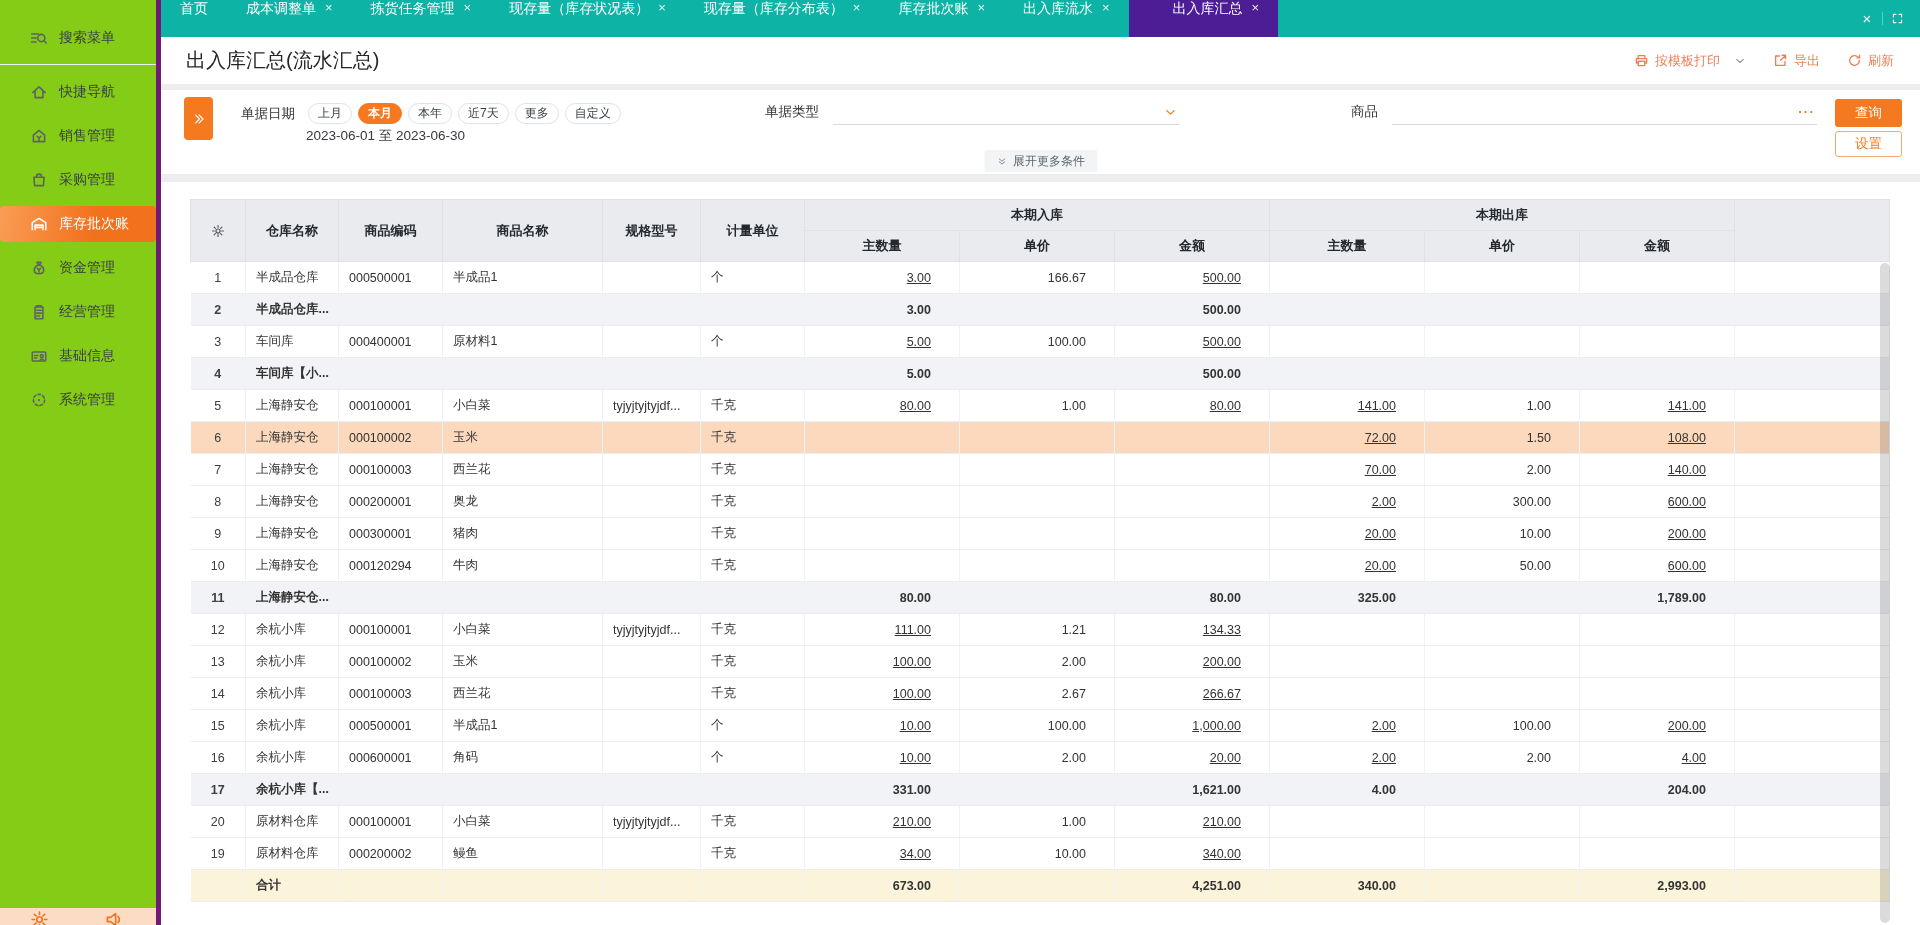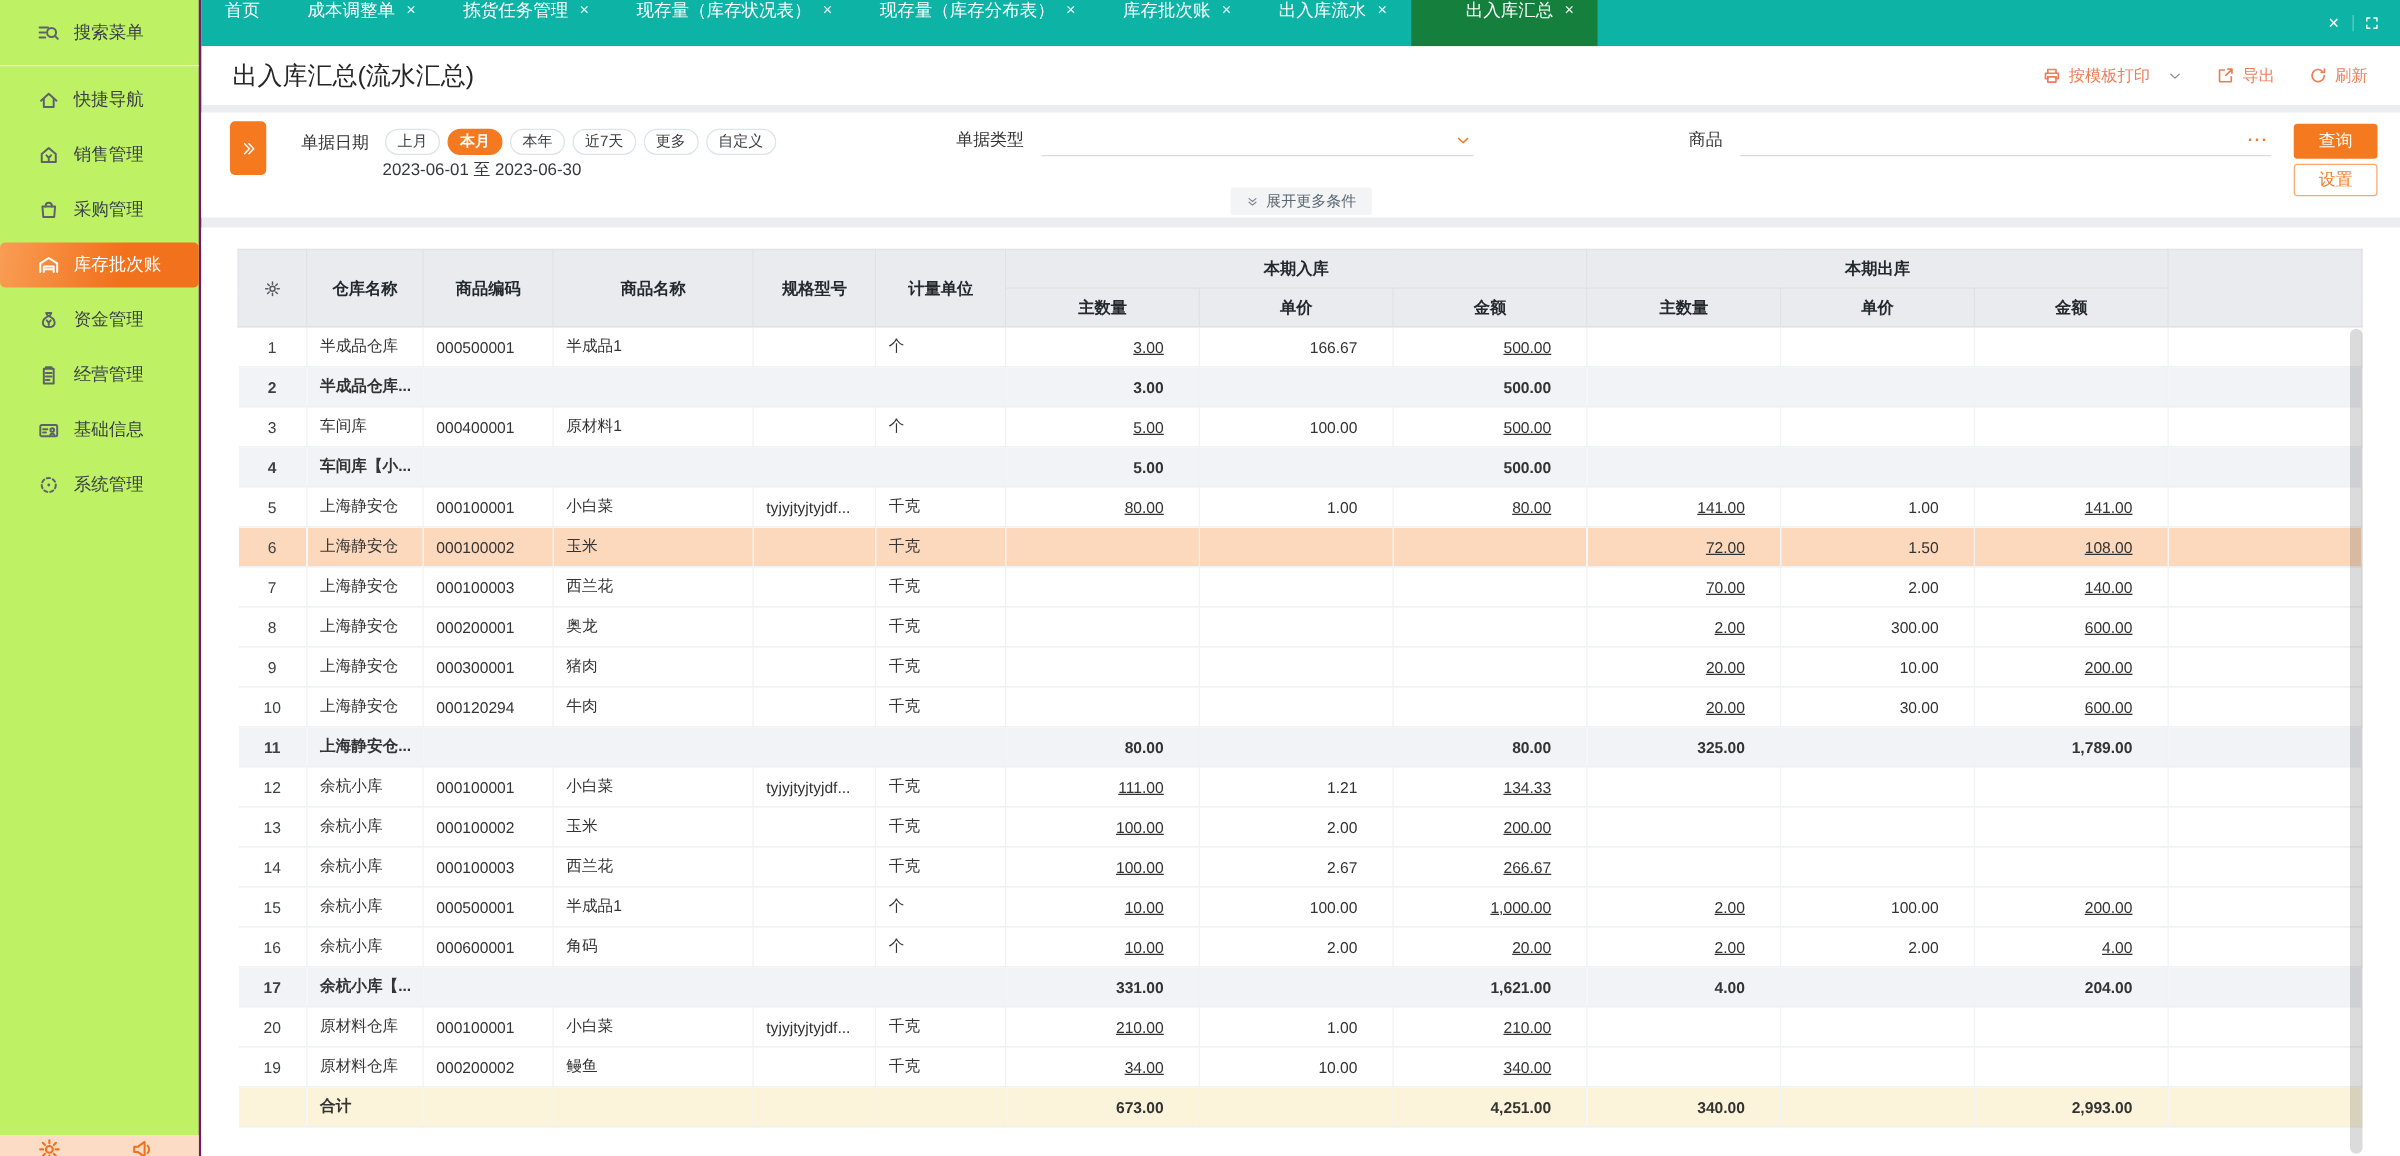--- a/index.html
+++ b/index.html
@@ -5,39 +5,39 @@
   * { box-sizing:border-box; }
   html,body { margin:0; padding:0; }
   body {
     width:1920px; height:925px; overflow:hidden;
     font-family:"Liberation Sans","DejaVu Sans",sans-serif;
     background:#ebedee; color:#333;
   }
   .app { position:relative; width:1920px; height:925px; display:flex; }
 
   
-  aside { flex:0 0 161px; background:#bef264; border-right:2px solid #701a75; position:relative; padding-top:8px; }
+  aside { flex:0 0 161px; background:#84cc16; border-right:5px solid #701a75; position:relative; padding-top:20px; }
   .side-item { display:flex; align-items:center; gap:11px; height:36px; padding-left:30px;
                margin-bottom:8px; font-size:14px; color:#3a3f45; cursor:pointer; }
   .side-item .ic { width:18px; height:18px; display:inline-flex; color:#5c626a; flex:0 0 18px; }
   .side-item .ic svg { width:100%; height:100%; }
   .side-item.active { background:linear-gradient(100deg,#f99d55,#f2711d 60%); color:#fff; border-radius:4px; }
   .side-item.active .ic { color:#fff; }
   .side-div { height:1px; background:#eceef0; margin:0 0 9px 0; }
   .side-bottom { position:absolute; left:0; bottom:0; width:100%; height:17px; background:#fcdcc5;
                  display:flex; align-items:flex-start; gap:56px; padding-left:30px; overflow:hidden; color:#f0721c; }
   .side-bottom .ic { width:19px; height:19px; margin-top:2px; }
   .side-bottom .ic svg { width:100%; height:100%; }
 
   
   .main { flex:1; display:flex; flex-direction:column; min-width:0; }
 
   .tabbar { height:37px; background:#0db3a5; display:flex; align-items:stretch; color:#fff; flex:0 0 37px; }
   .tab { display:flex; align-items:flex-start; padding:0 19px; font-size:14px; cursor:pointer; white-space:nowrap; }
-  .tab.active { background:#15803d;padding-left:44px; }
+  .tab.active { background:#4c1d95;padding-left:44px; }
   .tab .x { margin-left:9px; font-size:13px; opacity:.9; }
   .tab-actions { margin-left:auto; display:flex; align-items:center; padding-right:8px; }
   .tab-actions .ta { width:30px; text-align:center; font-size:15px; cursor:pointer; display:flex; justify-content:center; }
   .tab-actions .ta + .ta { border-left:1px solid rgba(255,255,255,.35); }
   .tab-actions svg { width:13px; height:13px; }
 
   .titlebar { height:47px; background:#fff; display:flex; align-items:center; flex:0 0 47px; }
   .titlebar h1 { margin:0 0 0 25px; font-size:20px; font-weight:500; color:#262626; }
   .hdr-actions { margin-left:auto; margin-right:26px; display:flex; align-items:center; gap:27px;
                  color:#ee7d57; font-size:13px; }
@@ -510,21 +510,21 @@
               <td class="center">10</td>
               <td class="left">上海静安仓</td>
               <td class="left">000120294</td>
               <td class="left">牛肉</td>
               <td class="left"></td>
               <td class="left">千克</td>
               <td class="num"></td>
               <td class="num"></td>
               <td class="num"></td>
               <td class="num"><span class="lnk">20.00</span></td>
-              <td class="num">30.00</td>
+              <td class="num">50.00</td>
               <td class="num"><span class="lnk">600.00</span></td>
               <td></td>
             </tr>
             <tr class="subtotal">
               <td class="center">11</td>
               <td class="left">上海静安仓...</td>
               <td class="left"></td>
               <td class="left"></td>
               <td class="left"></td>
               <td class="left"></td>

